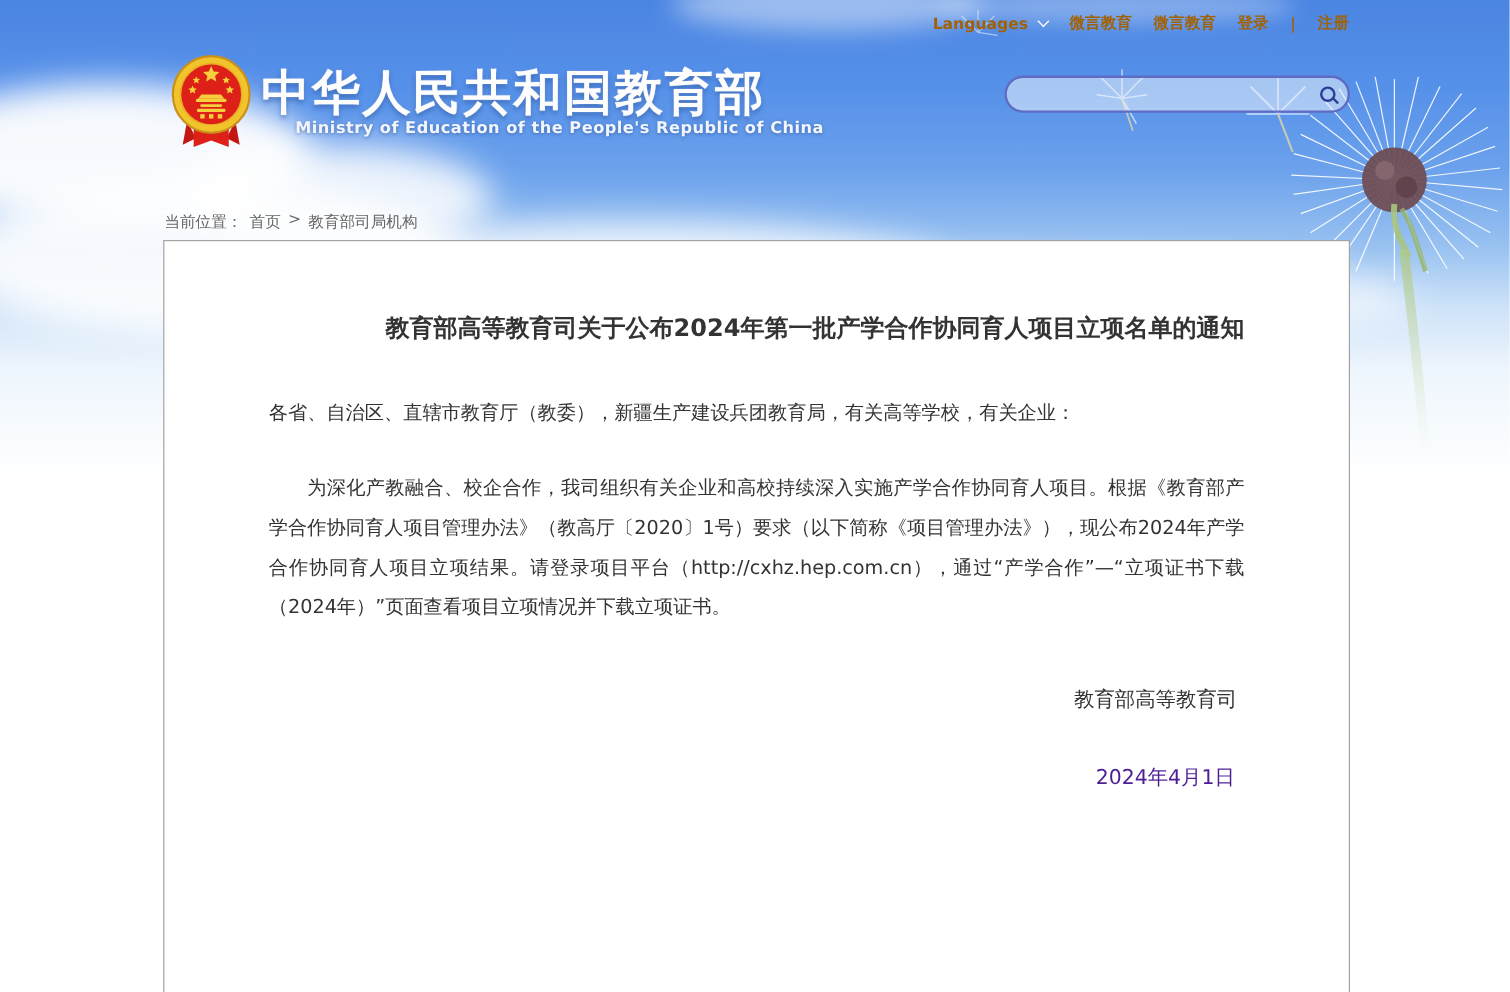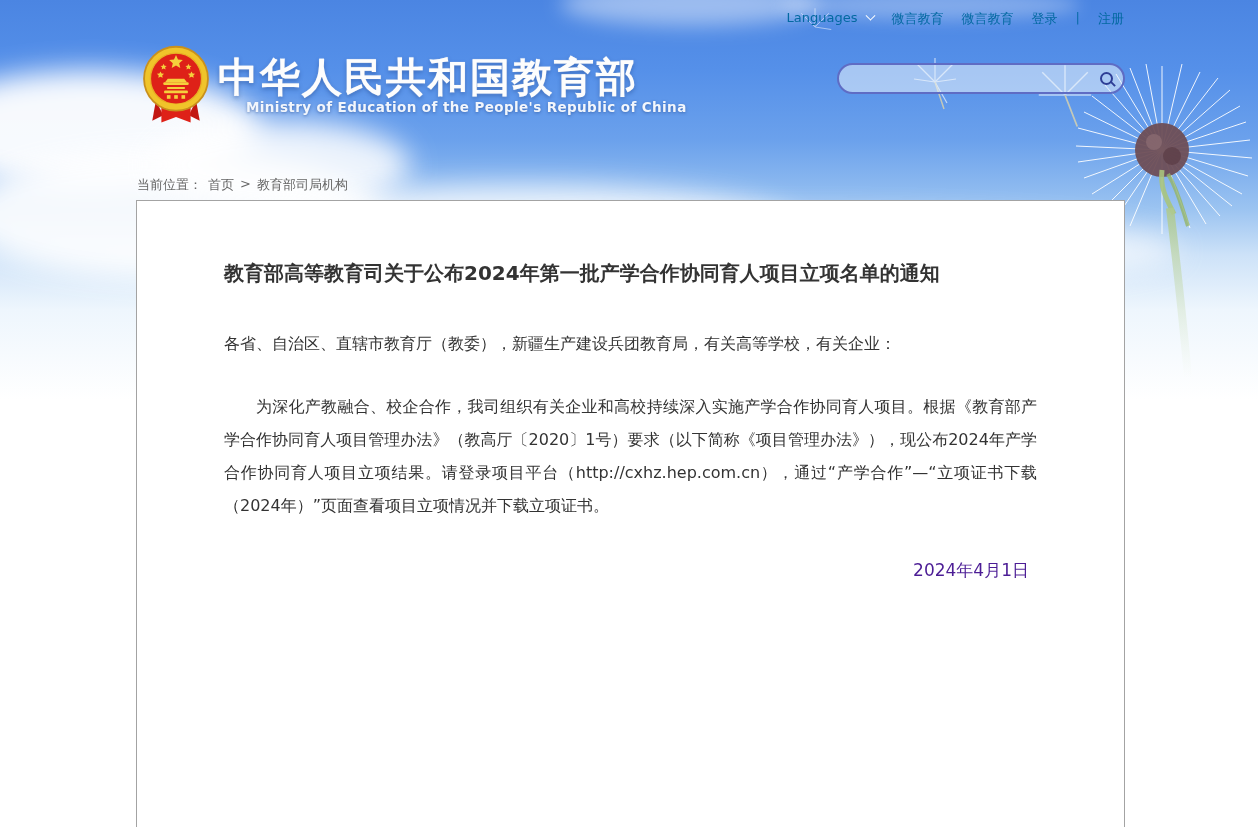--- a/index.html
+++ b/index.html
@@ -16,22 +16,22 @@
   .cloud { position:absolute; background:#fff; border-radius:50%; filter:blur(14px); }
   .c1 { left:-80px; top:70px;  width:340px; height:120px; opacity:.95; }
   .c2 { left:-40px; top:150px; width:420px; height:130px; opacity:.9; }
   .c3 { left:150px; top:120px; width:260px; height:90px;  opacity:.85; }
   .c4 { left:240px; top:185px; width:560px; height:90px;  opacity:.8; }
   .c5 { left:560px; top:-18px; width:260px; height:44px;  opacity:.45; filter:blur(10px); }
   .c6 { left:780px; top:-10px; width:300px; height:30px;  opacity:.3;  filter:blur(8px); }
   .c7 { left:420px; top:215px; width:760px; height:70px;  opacity:.65; }
   .seed { position:absolute; opacity:.75; }
   
-  .topnav { position:absolute; top:10px; right:134px; display:flex; align-items:flex-start; gap:18px;
-            color:#0369a1; font-size:13px; }
+  .topnav { position:absolute; top:10px; right:134px; display:flex; align-items:flex-end; gap:18px;
+            color:#a16207; font-size:13px;font-weight:bold; }
   .topnav .nav-item { cursor:pointer; white-space:nowrap; }
   .chev { display:inline-block; width:7px; height:7px; border-right:1.5px solid #fff;
           border-bottom:1.5px solid #fff; transform:rotate(45deg) translate(-2px,-2px); margin-left:5px; }
   .sep { opacity:.9; }
   
   .emblem { position:absolute; left:139px; top:44px; width:74px; height:84px; cursor:pointer; }
   .site-title { position:absolute; left:218px; top:50px; font-size:40px; font-weight:bold; color:#fdfdfd;
     letter-spacing:2px; text-shadow:0 2px 4px rgba(25,60,130,.45), 0 0 1px rgba(255,255,255,.8); cursor:pointer; }
   .site-subtitle { position:absolute; left:220px; top:99px; font-size:13.5px; font-weight:bold; color:#f2f6fc;
     letter-spacing:.4px; text-shadow:0 1px 3px rgba(25,60,130,.5);margin-left:26px; }
@@ -47,21 +47,21 @@
   .mag::after { content:""; position:absolute; width:6px; height:2px; background:#2e3e96;
     right:-5px; bottom:-2px; transform:rotate(45deg); }
   
   .breadcrumb { position:absolute; left:137px; top:176px; font-size:13px; color:#666;
     display:flex; gap:6px; align-items:flex-start; }
   .breadcrumb .link { cursor:pointer; }
   
   .panel { position:absolute; left:136px; top:200px; width:989px; height:660px;
     background:#fff; border:1px solid #a3a3a3; }
   .panel-inner { padding:0 87px; }
-  .doc-title { margin-top:58px; text-align:left; font-size:20px; font-weight:bold; color:#333; line-height:28px; }
+  .doc-title { margin-top:58px; text-align:right; font-size:20px; font-weight:bold; color:#333; line-height:28px; }
   .doc-p { margin-top:30px; font-size:16px; color:#333; line-height:33px; text-align:justify; }
   .doc-p.first { margin-top:40px; }
   .doc-p.indent { text-indent:2em; }
   .doc-sign { margin-top:45px; text-align:right; font-size:17px; color:#333; line-height:33px; padding-right:6px; }
   .doc-date { margin-top:32px; text-align:right; font-size:17px; color:#4c1d95; line-height:33px; padding-right:8px; }
 </style>
 </head>
 <body>
 
 <div class="cloud c1"></div>
@@ -201,15 +201,16 @@
   <span class="link">首页</span>
   <span>&gt;</span>
   <span class="link">教育部司局机构</span>
 </div>
 
 <div class="panel">
   <div class="panel-inner">
     <h1 class="doc-title">教育部高等教育司关于公布2024年第一批产学合作协同育人项目立项名单的通知</h1>
     <p class="doc-p first">各省、自治区、直辖市教育厅（教委），新疆生产建设兵团教育局，有关高等学校，有关企业：</p>
     <p class="doc-p indent">为深化产教融合、校企合作，我司组织有关企业和高校持续深入实施产学合作协同育人项目。根据《教育部产学合作协同育人项目管理办法》（教高厅〔2020〕1号）要求（以下简称《项目管理办法》），现公布2024年产学合作协同育人项目立项结果。请登录项目平台（http://cxhz.hep.com.cn），通过“产学合作”—“立项证书下载（2024年）”页面查看项目立项情况并下载立项证书。</p>
+    <p class="doc-sign">教育部高等教育司</p>
     <p class="doc-date">2024年4月1日</p>
   </div>
 </div>
 
 </body></html>

